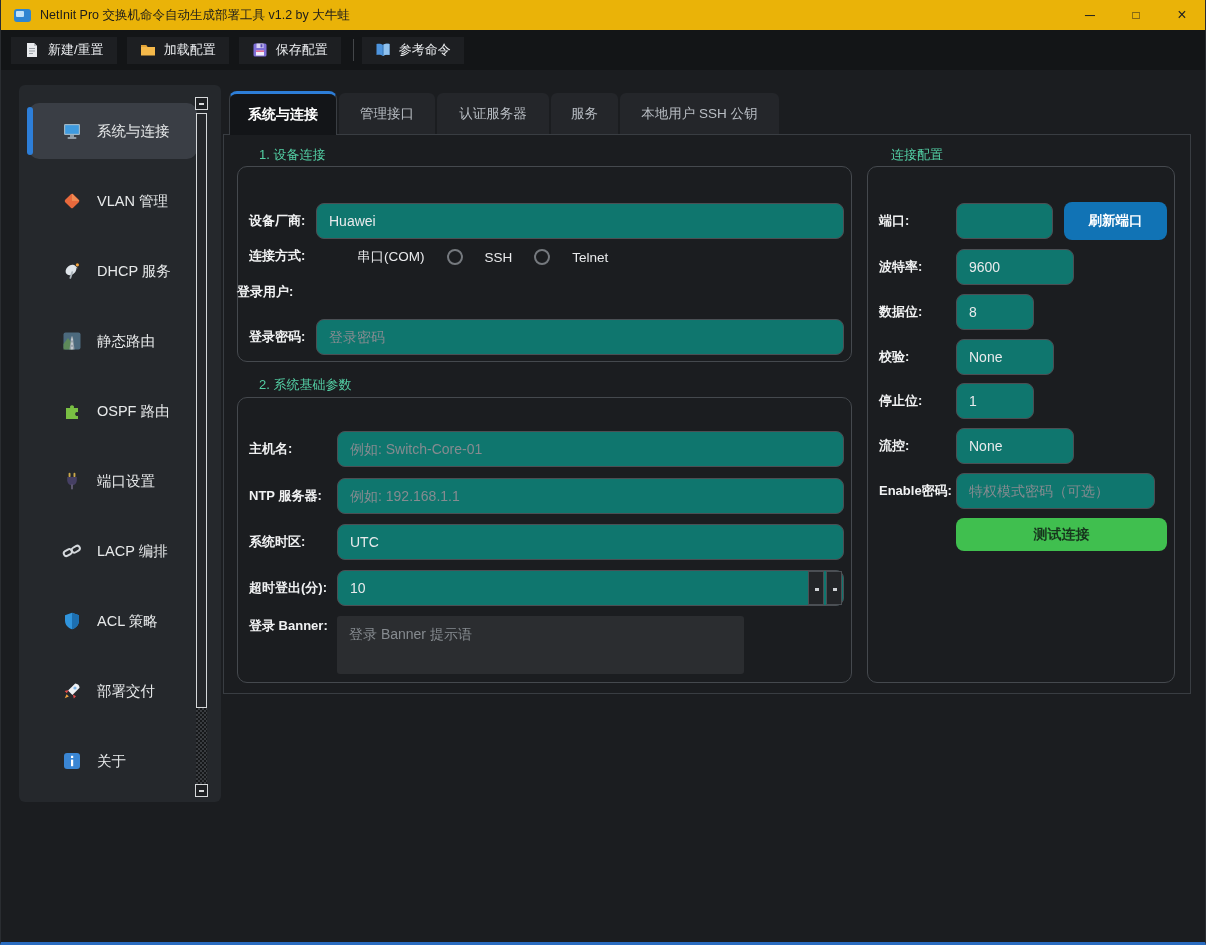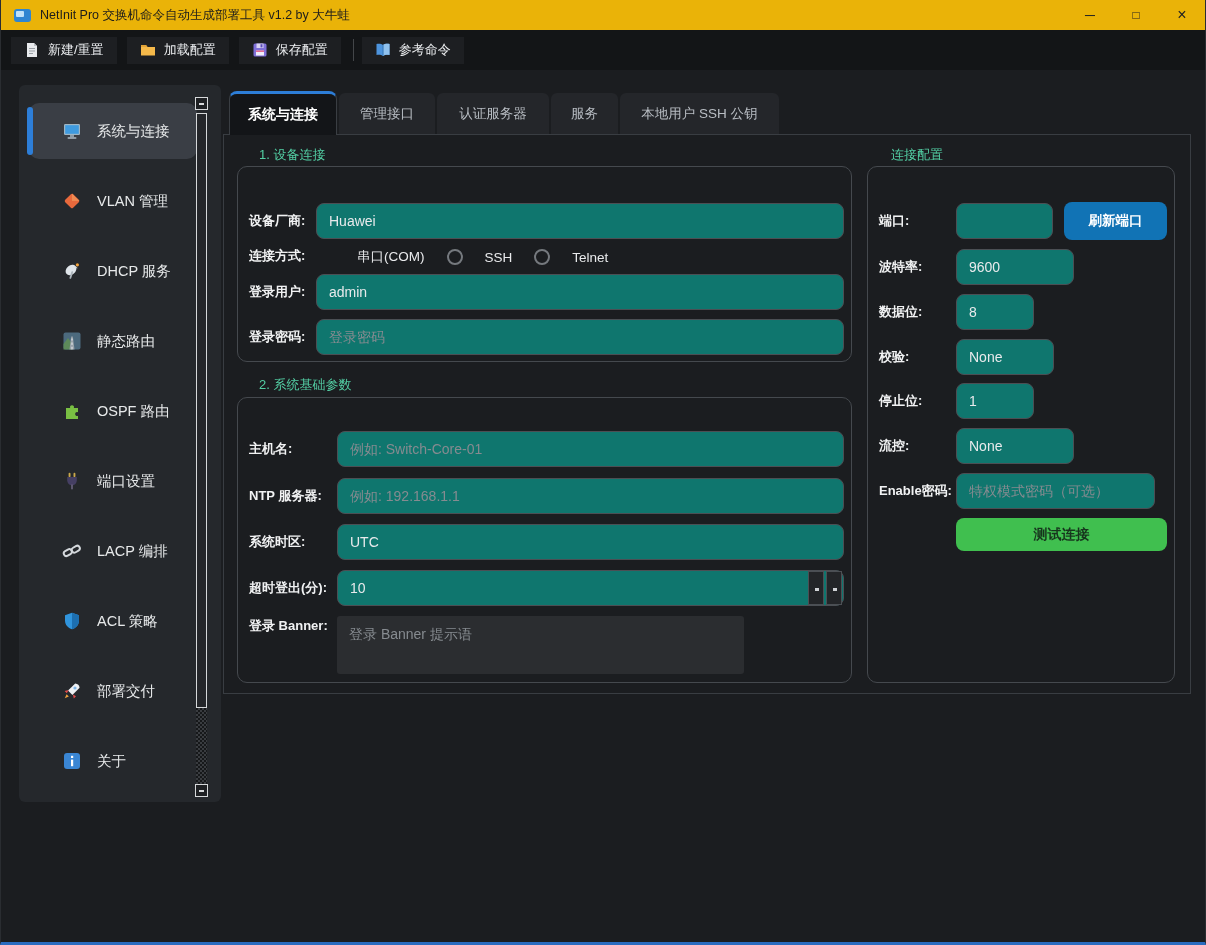--- a/index.html
+++ b/index.html
@@ -265,22 +265,21 @@
   <div class="lbl" style="left:248px; top:239px; height:34px; line-height:34px;">连接方式:</div>
   <div id="radio-row">
     <span class="radio-spacer"></span>
     <span>串口(COM)</span>
     <span class="radio-circle"></span>
     <span>SSH</span>
     <span class="radio-circle"></span>
     <span>Telnet</span>
   </div>
 
-  <div class="lbl" style="left:248px; top:274px;">登录用户:</div>
-  <input class="inp" style="left: 315px; top: 274px; width: 528px;" value="admin">
+  <div class="lbl" style="left:236px; top:274px;">登录用户:</div>
 
   <div class="lbl" style="left:248px; top:319px;">登录密码:</div>
   <input class="inp" style="left: 315px; top: 319px; width: 528px;" placeholder="登录密码">
 
   <div class="section-title" style="left:258px; top:376px;">2. 系统基础参数</div>
   <div class="card" style="left:236px; top:397px; width:615px; height:286px;"></div>
 
   <div class="lbl" style="left:248px; top:431px;">主机名:</div>
   <input class="inp" style="left: 336px; top: 431px; width: 507px;" placeholder="例如: Switch-Core-01">
 

